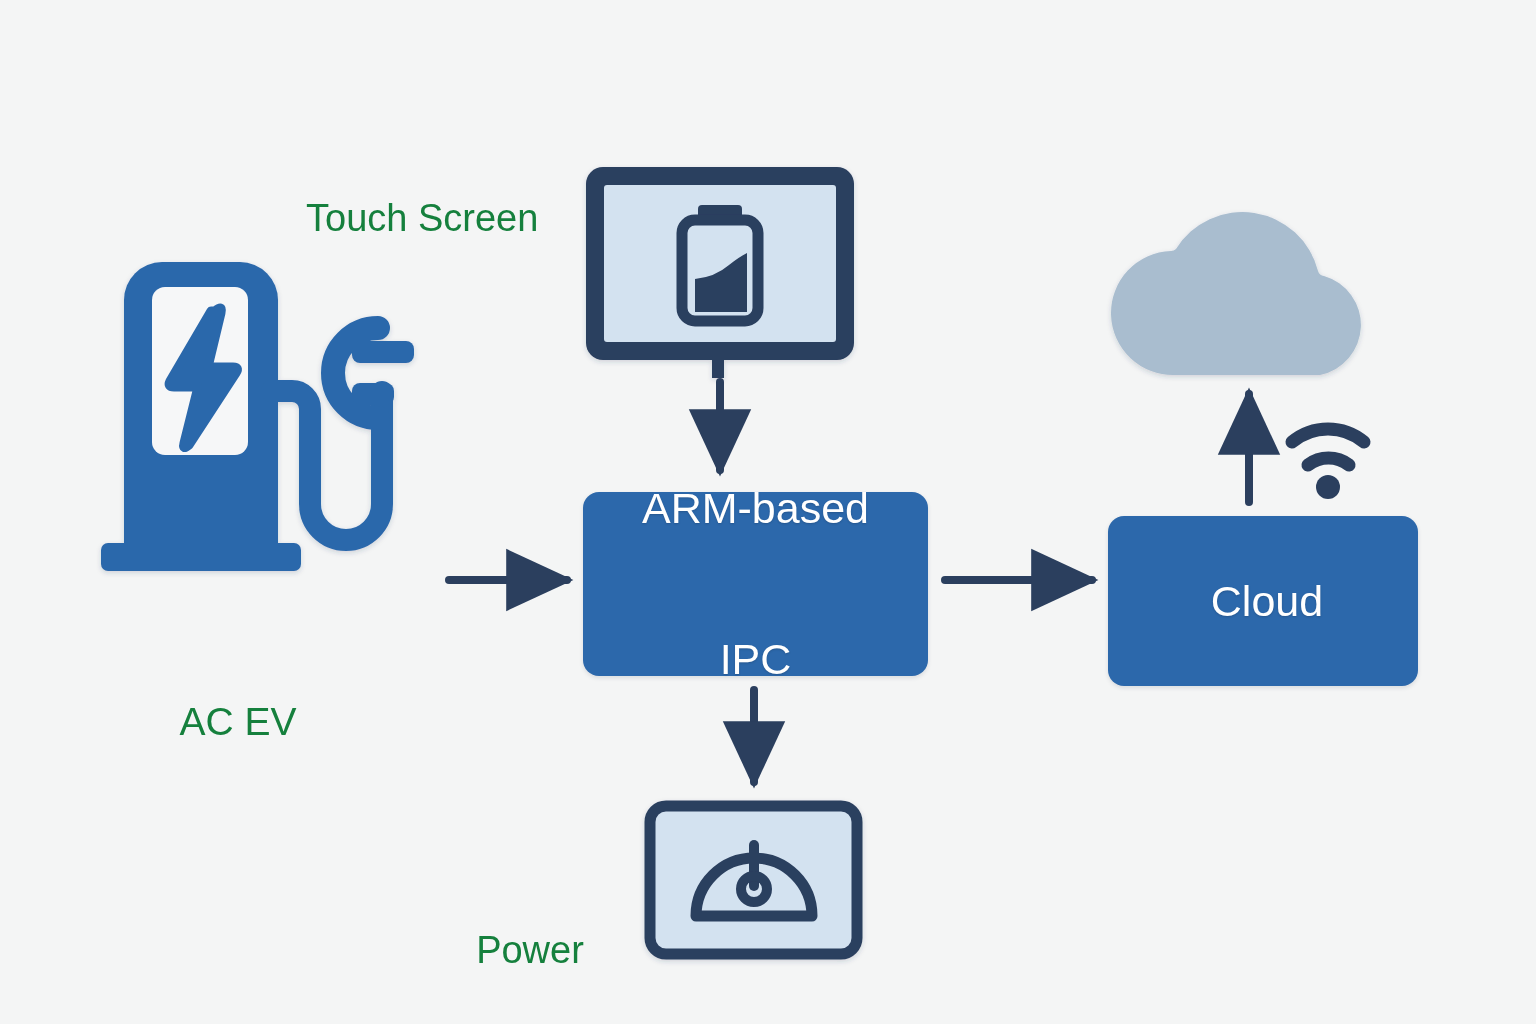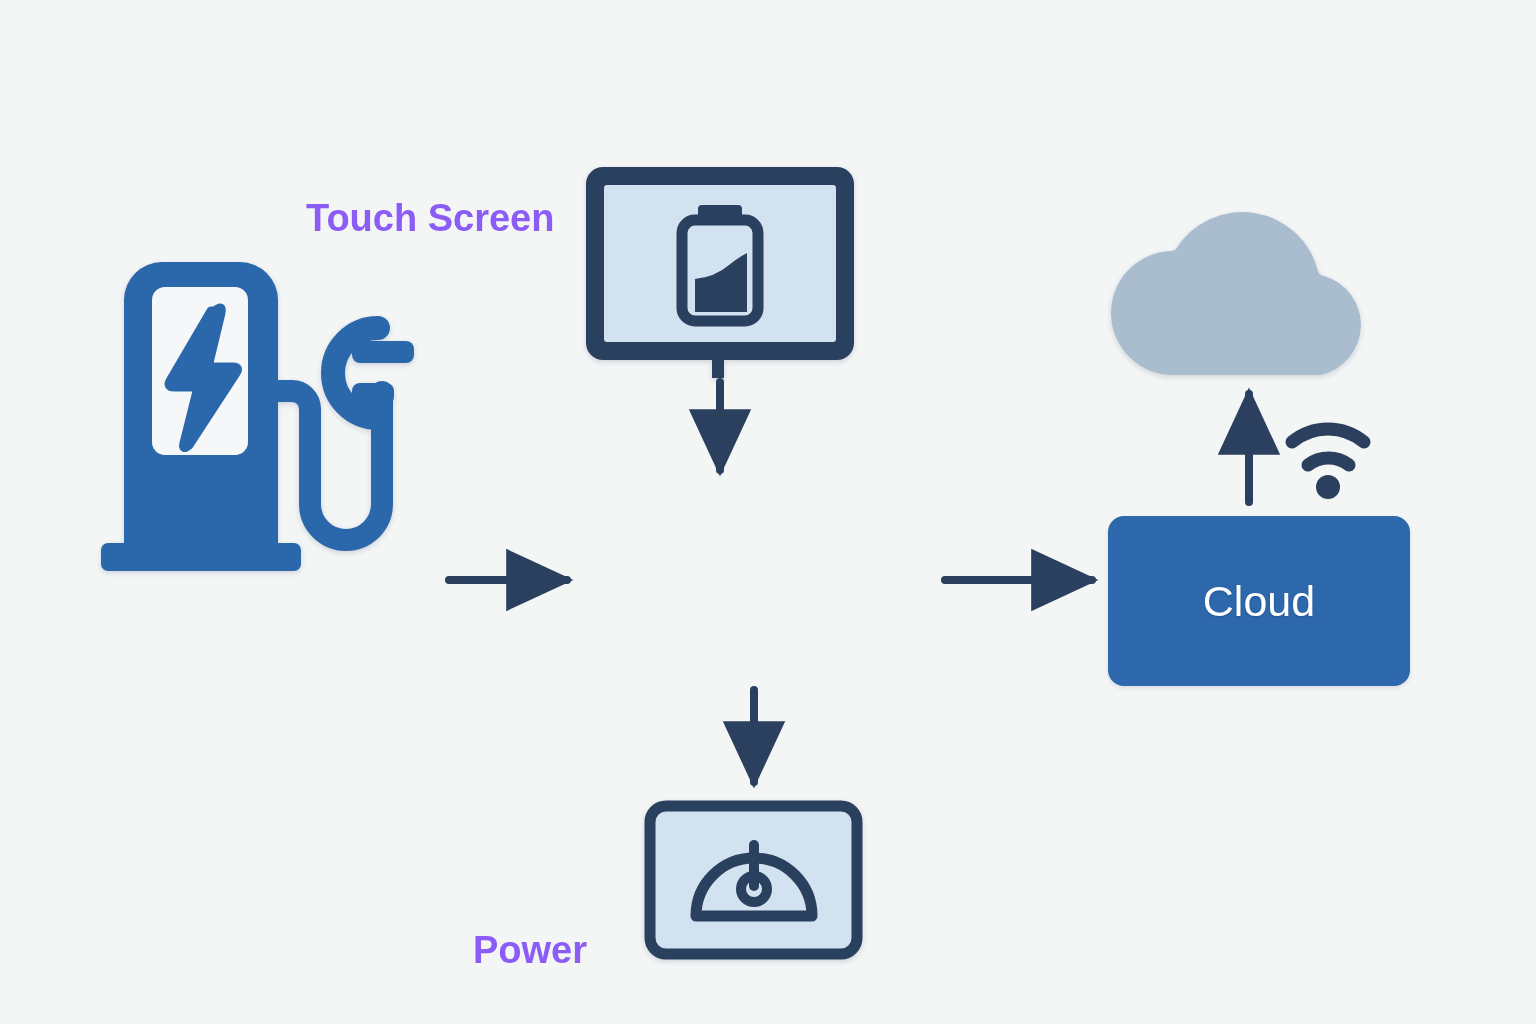--- a/index.html
+++ b/index.html
@@ -17,23 +17,23 @@
   }
   .svg-layer {
     position: absolute;
     top: 0;
     left: 0;
     width: 1536px;
     height: 1024px;
   }
   .node-label {
     position: absolute;
-    color: #8b5cf6;
+    color: #15803d;
     font-family: "Liberation Sans", sans-serif;
-    font-weight: 700;
+    font-weight: 400;
     line-height: 1.18;
     white-space: pre;
     text-align: center;
   }
   #label-touch-screen {
     left: 306px;
     top: 196px;
     font-size: 38px;
   }
   #label-ev-station {
@@ -72,20 +72,21 @@
     left: 583px;
     top: 492px;
     width: 345px;
     height: 184px;
   }
   #box-cloud-platform {
     left: 1108px;
     top: 516px;
     width: 302px;
     height: 170px;
+    padding-left: 8px;
   }
 </style>
 </head>
 <body>
 
 <div id="canvas">
 
   <svg class="svg-layer" viewBox="0 0 1536 1024">
     <defs>
       <marker id="arrowhead" markerWidth="9" markerHeight="9" refX="7.6" refY="4.5" orient="auto" markerUnits="strokeWidth">
@@ -169,27 +170,34 @@
     </g>
 
     <g>
       <line x1="1249" y1="502" x2="1249" y2="394" stroke="#2b3f5e" stroke-width="8" stroke-linecap="round" marker-end="url(#arrowhead)"></line>
     </g>
   </svg>
 
   <div class="node-label" id="label-touch-screen">Touch Screen</div>
 
   <div class="node-label" id="label-ev-station">
+    <div>AC EV</div>
   </div>
 
   <div class="node-label" id="label-power-meter">
     <div>Power</div>
     
   </div>
 
+  <div class="box" id="box-ipc">
+    <div class="box-text">
+      <div>ARM-based</div>
+      <div>IPC</div>
+    </div>
+  </div>
 
   <div class="box" id="box-cloud-platform">
     <div class="box-text">
       <div>Cloud</div>
     </div>
   </div>
 
 </div>
 
 </body></html>

